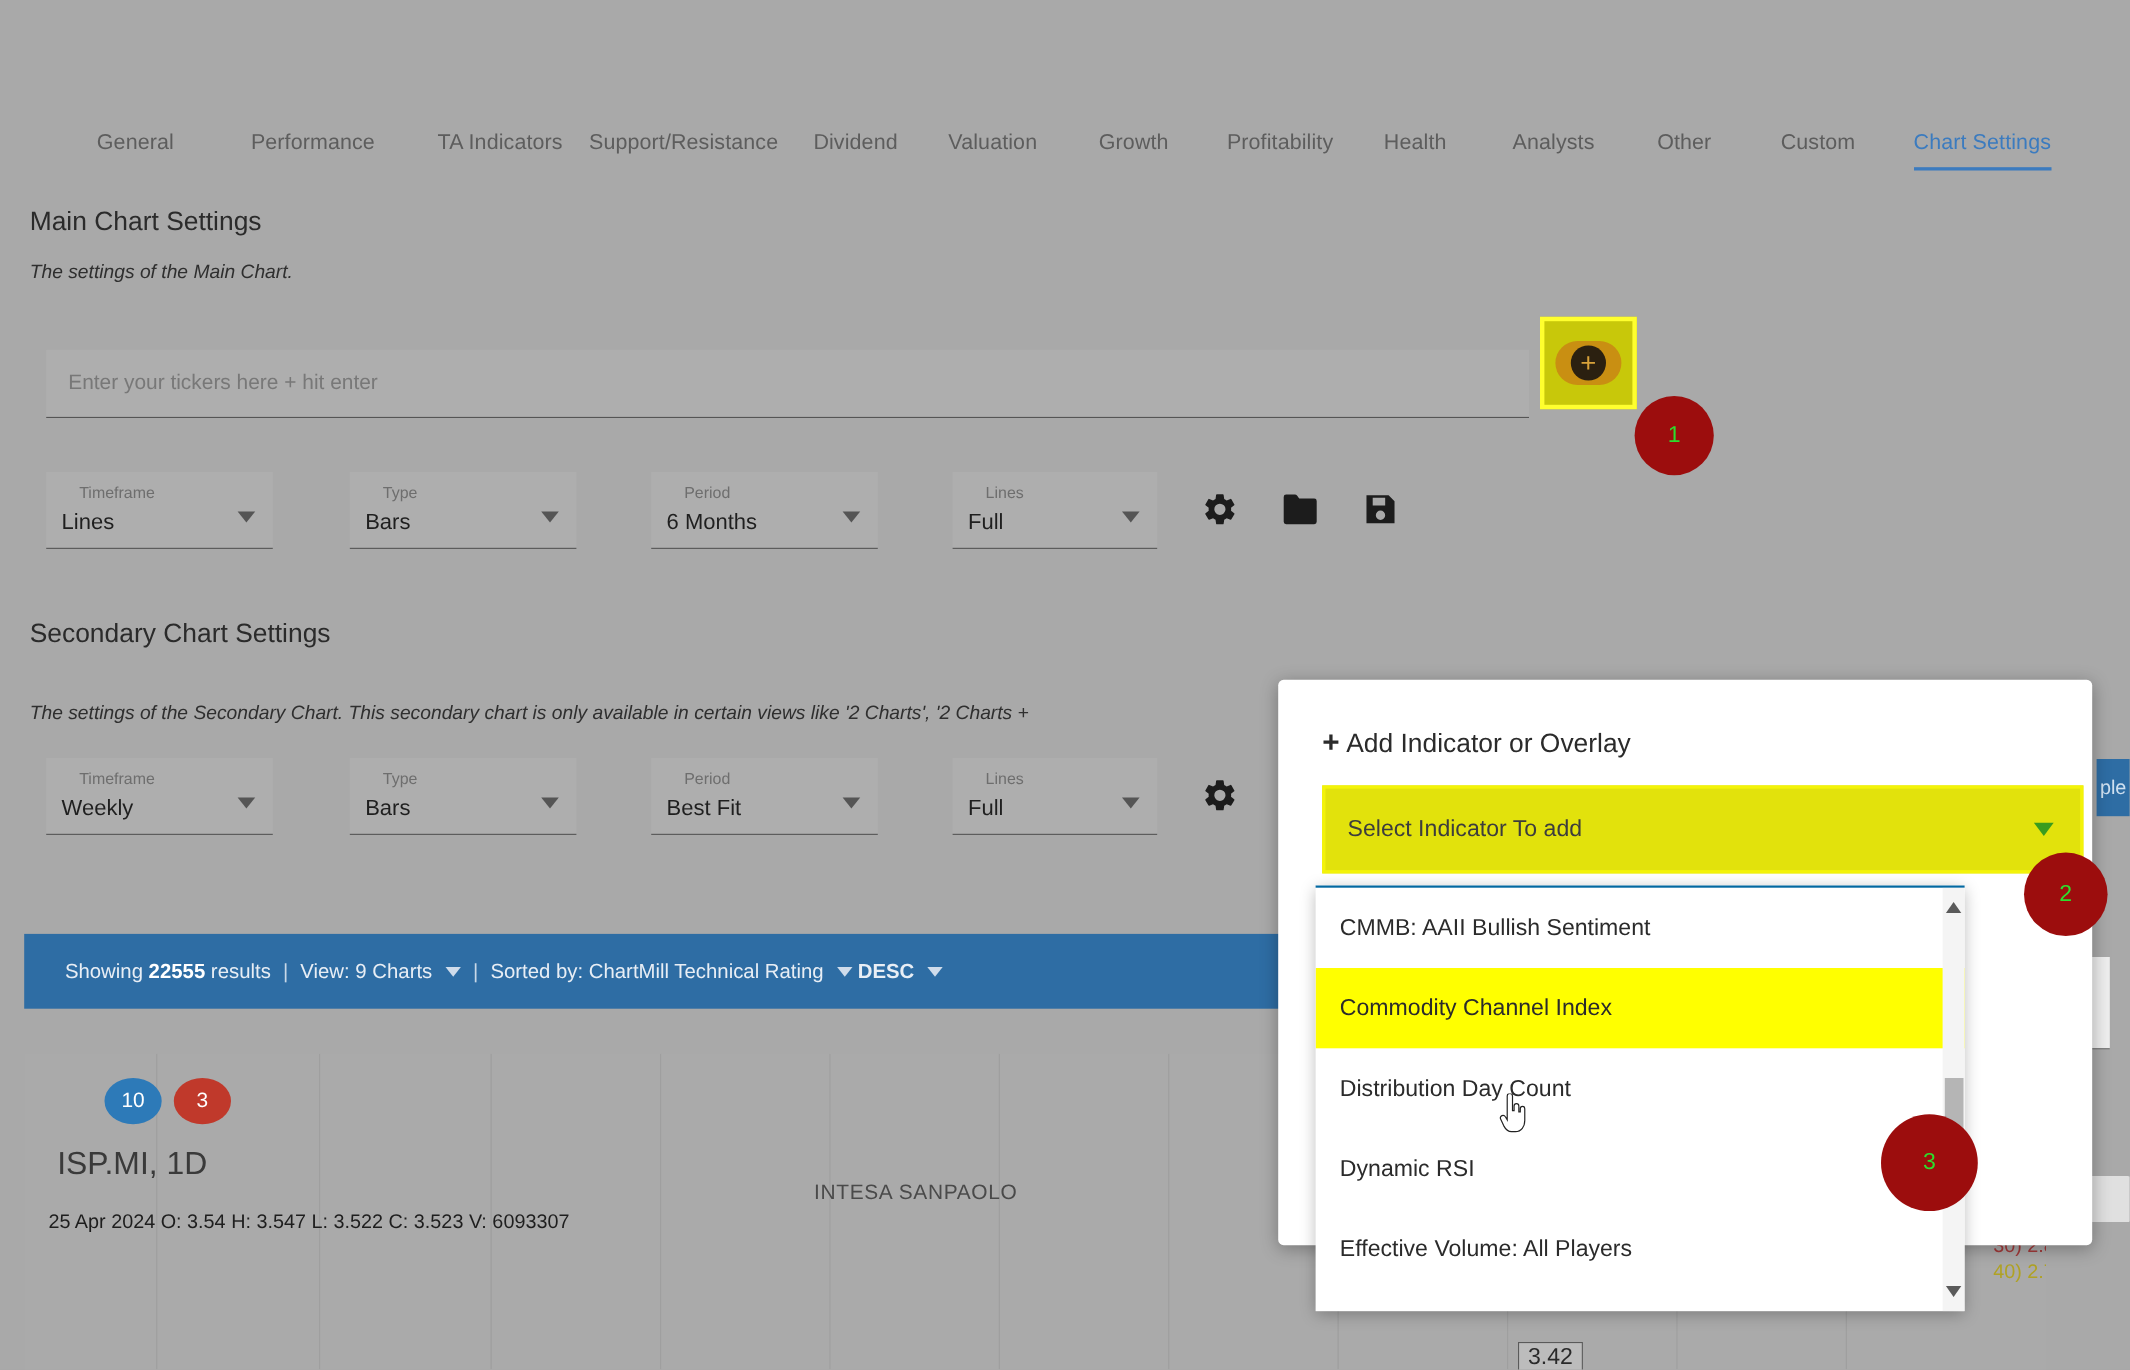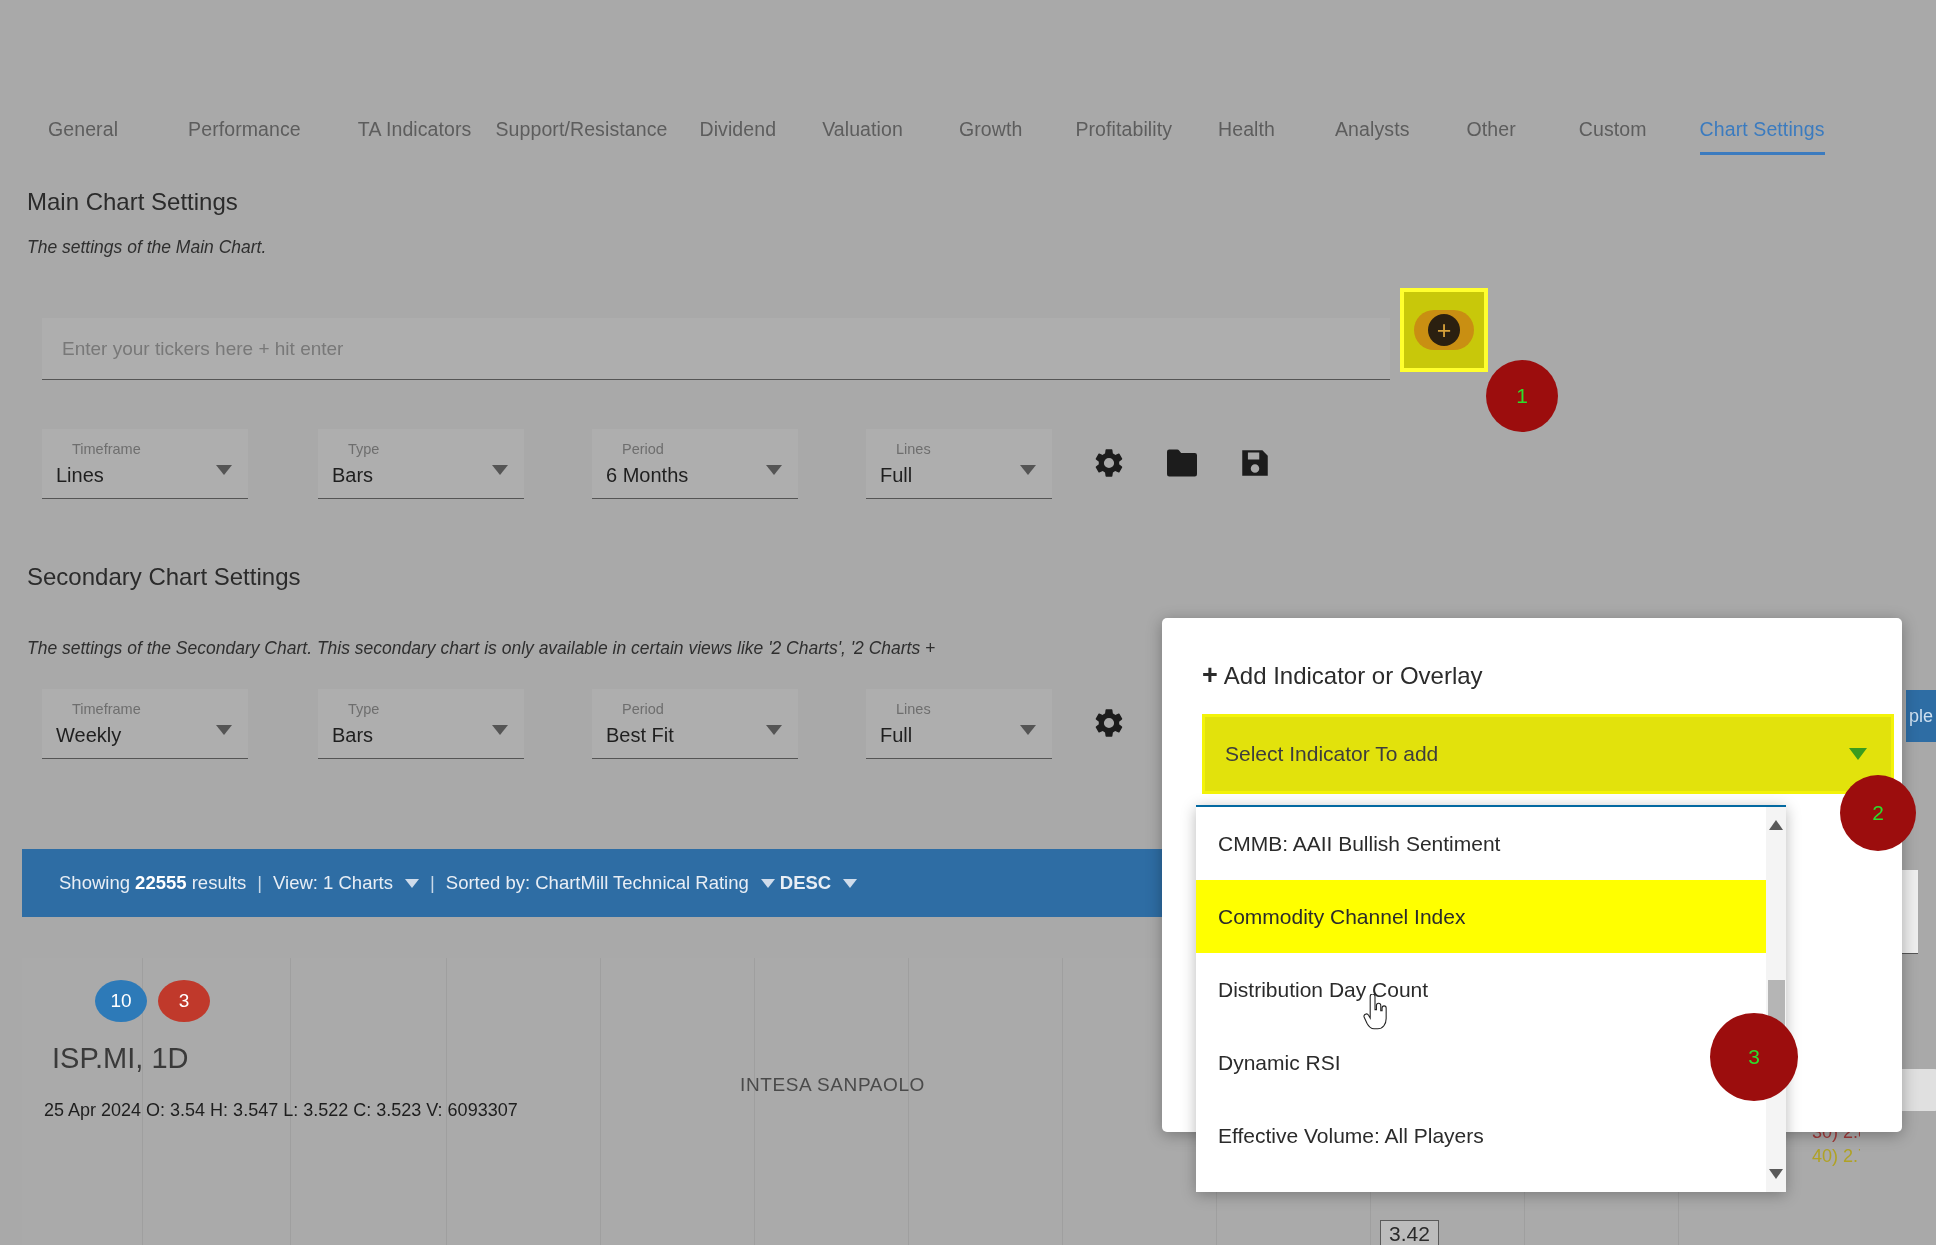--- a/index.html
+++ b/index.html
@@ -34,21 +34,21 @@
   .help-links {
     position: absolute; left: 297px; top: 40px;
     font-size: 17px; color: #3b7bbf;
   }
   .help-links a { color: #3b7bbf; text-decoration: none; }
   .help-sep { color: #4a7fae; margin: 0 3px; }
 
   
   .navbar {
     position: absolute; left: 0; top: 118px; width: 1936px; height: 46px;
-    display: flex; align-items: flex-start;
+    display: flex; align-items: flex-start; padding-left: 40px;
   }
   .nav-item {
     font-size: 19.5px; color: #5d5d5d; padding: 0 0 11px 0;
     white-space: nowrap; letter-spacing: 0.1px;
   }
   .nav-item.active {
     color: #3b7bbf;
     border-bottom: 3px solid #3b7bbf;
   }
 
@@ -414,21 +414,21 @@
   <div class="bg-sel-right">
       <span class="bgcaret"></span>
     </div>
   <div class="bg-scroll-thumb"></div>
   <div class="bg-scroll-caret"></div>
   <div class="bg-add-ind-btn">ndicator</div>
 
   <div class="results-bar">
     <span>Showing</span>&nbsp;<b>22555</b>&nbsp;<span>results</span>
     <span class="rb-sep">|</span>
-    <span>View: 1 Charts</span><span class="rb-caret"></span>
+    <span>View: 9 Charts</span><span class="rb-caret"></span>
     <span class="rb-sep">|</span>
     <span>Sorted by: ChartMill Technical Rating</span><span class="rb-caret"></span>
     <span style="margin-left:5px;font-weight:bold;">DESC</span><span class="rb-caret"></span>
   </div>
 
   <div class="chart-panel">
     <div class="chart-grid-v" style="left:120px;"></div>
     <div class="chart-grid-v" style="left:268px;"></div>
     <div class="chart-grid-v" style="left:424px;"></div>
     <div class="chart-grid-v" style="left:578px;"></div>

